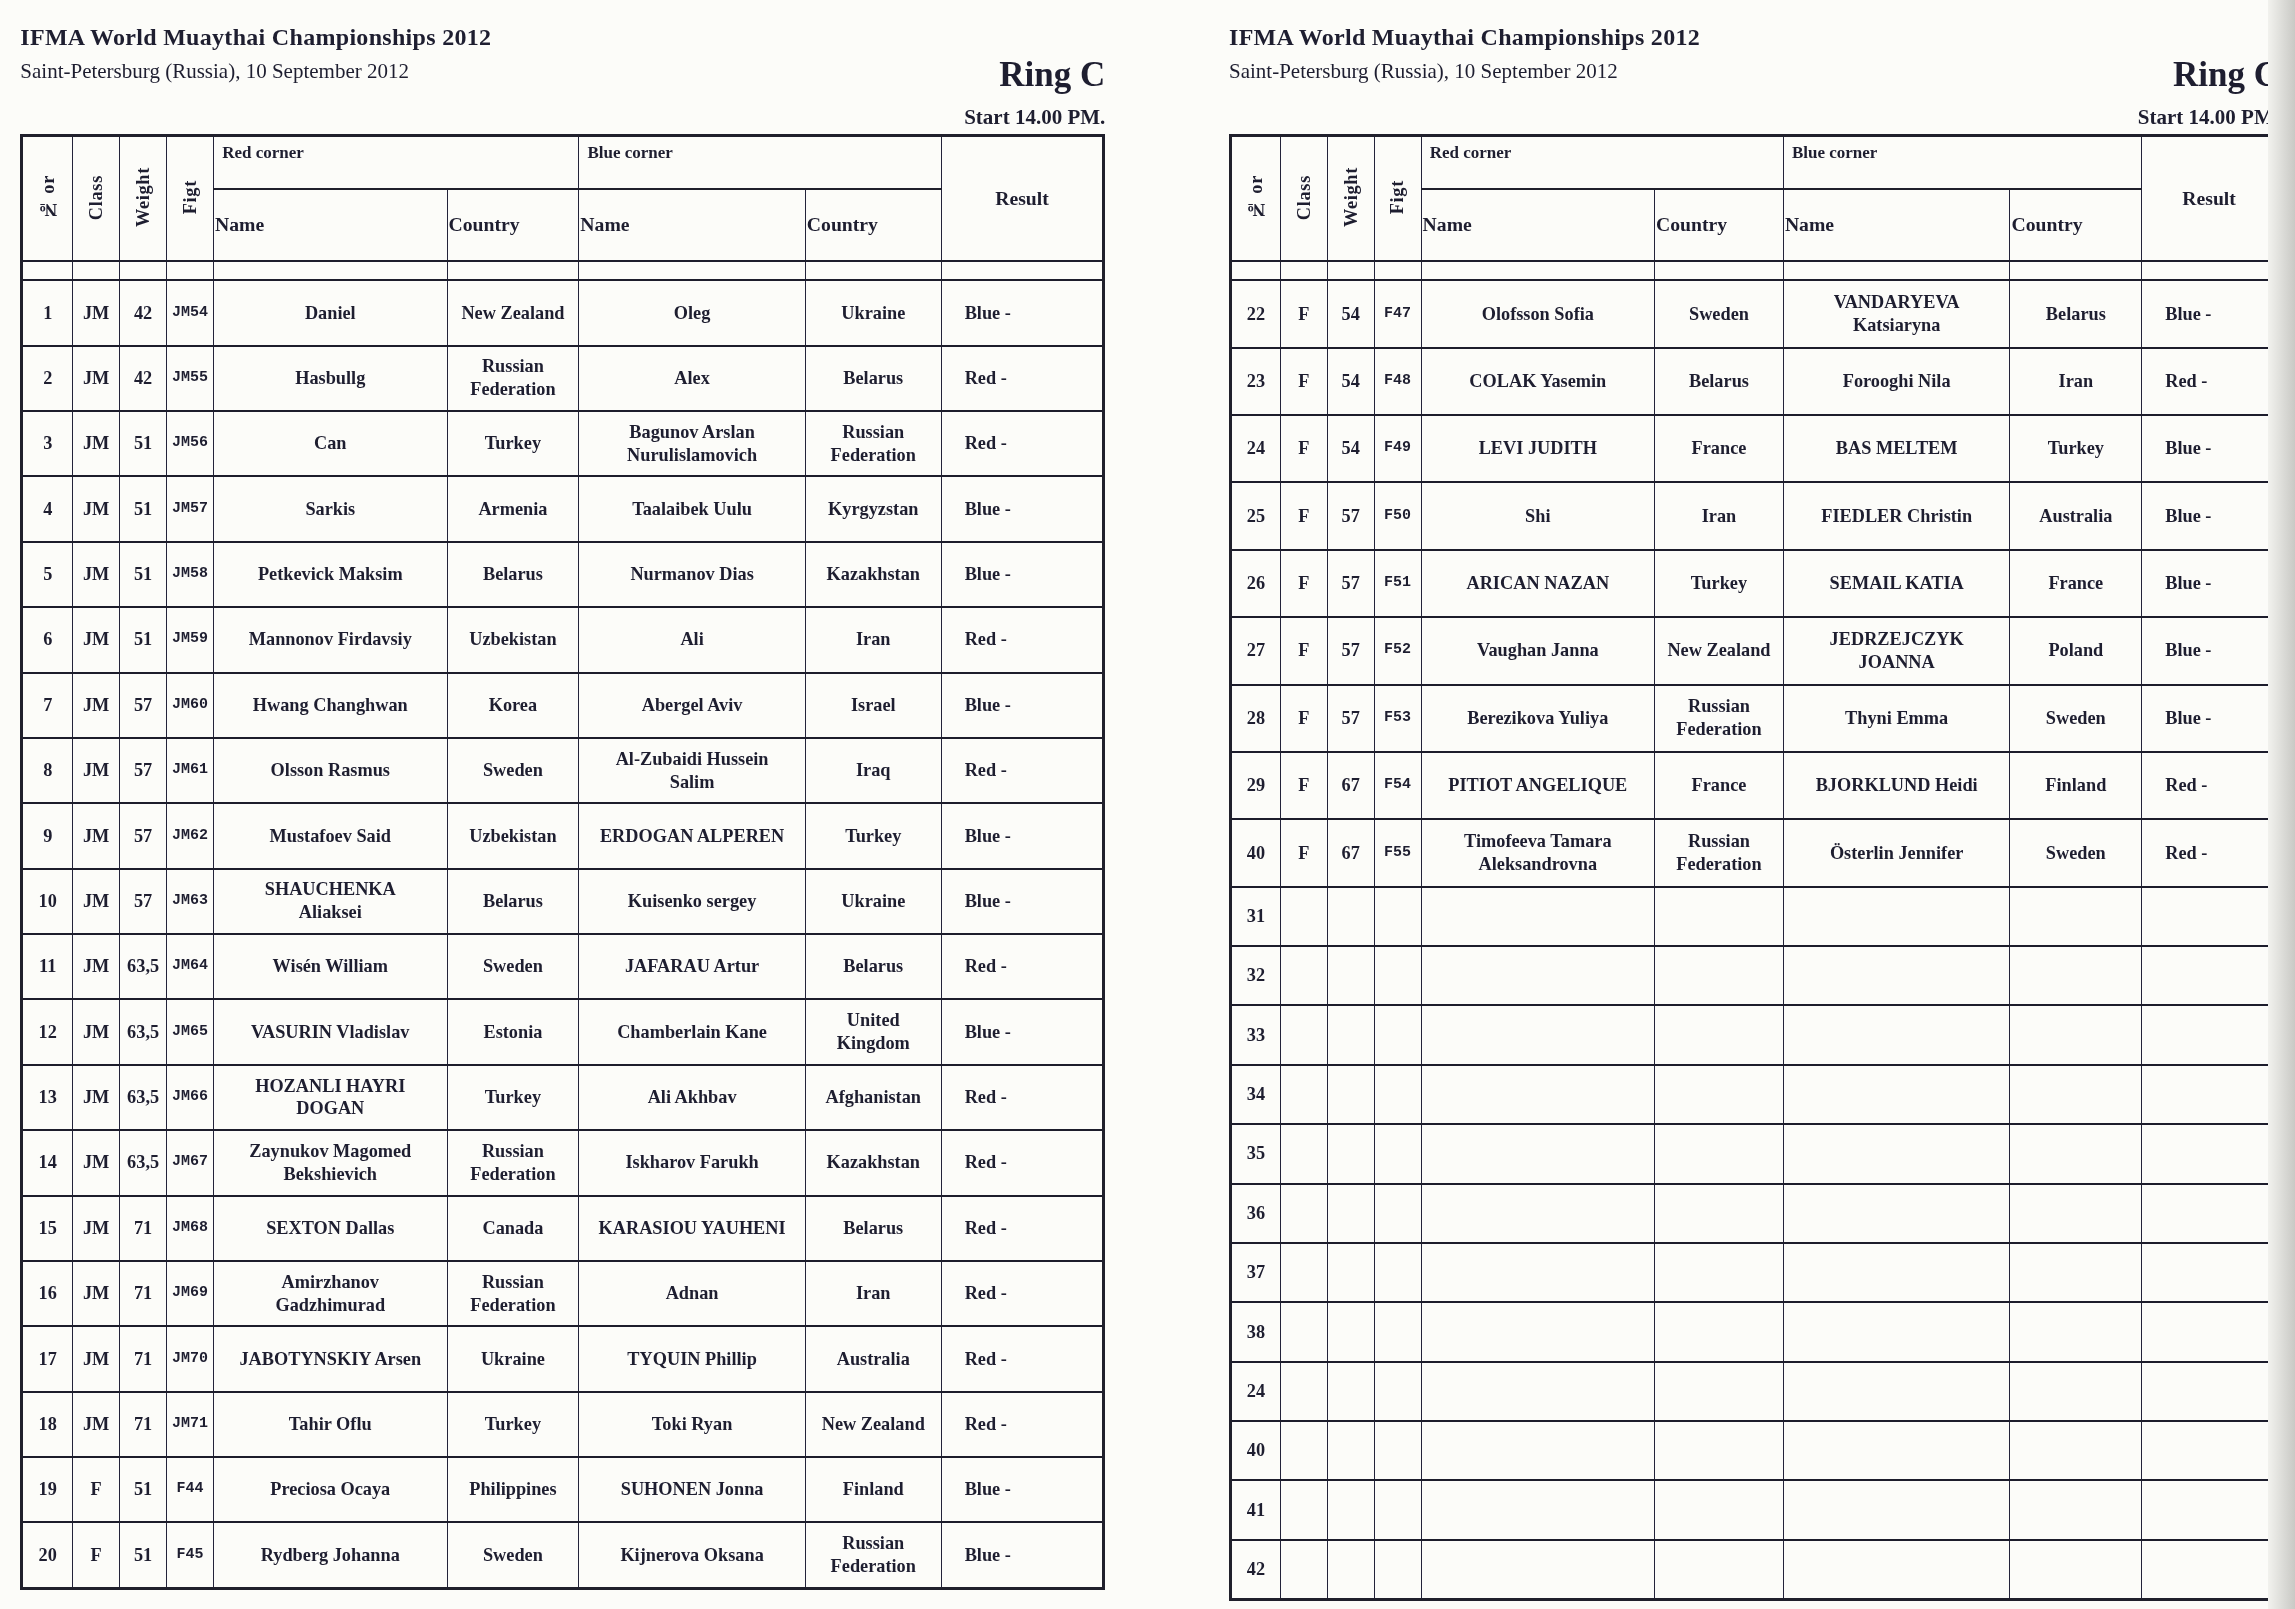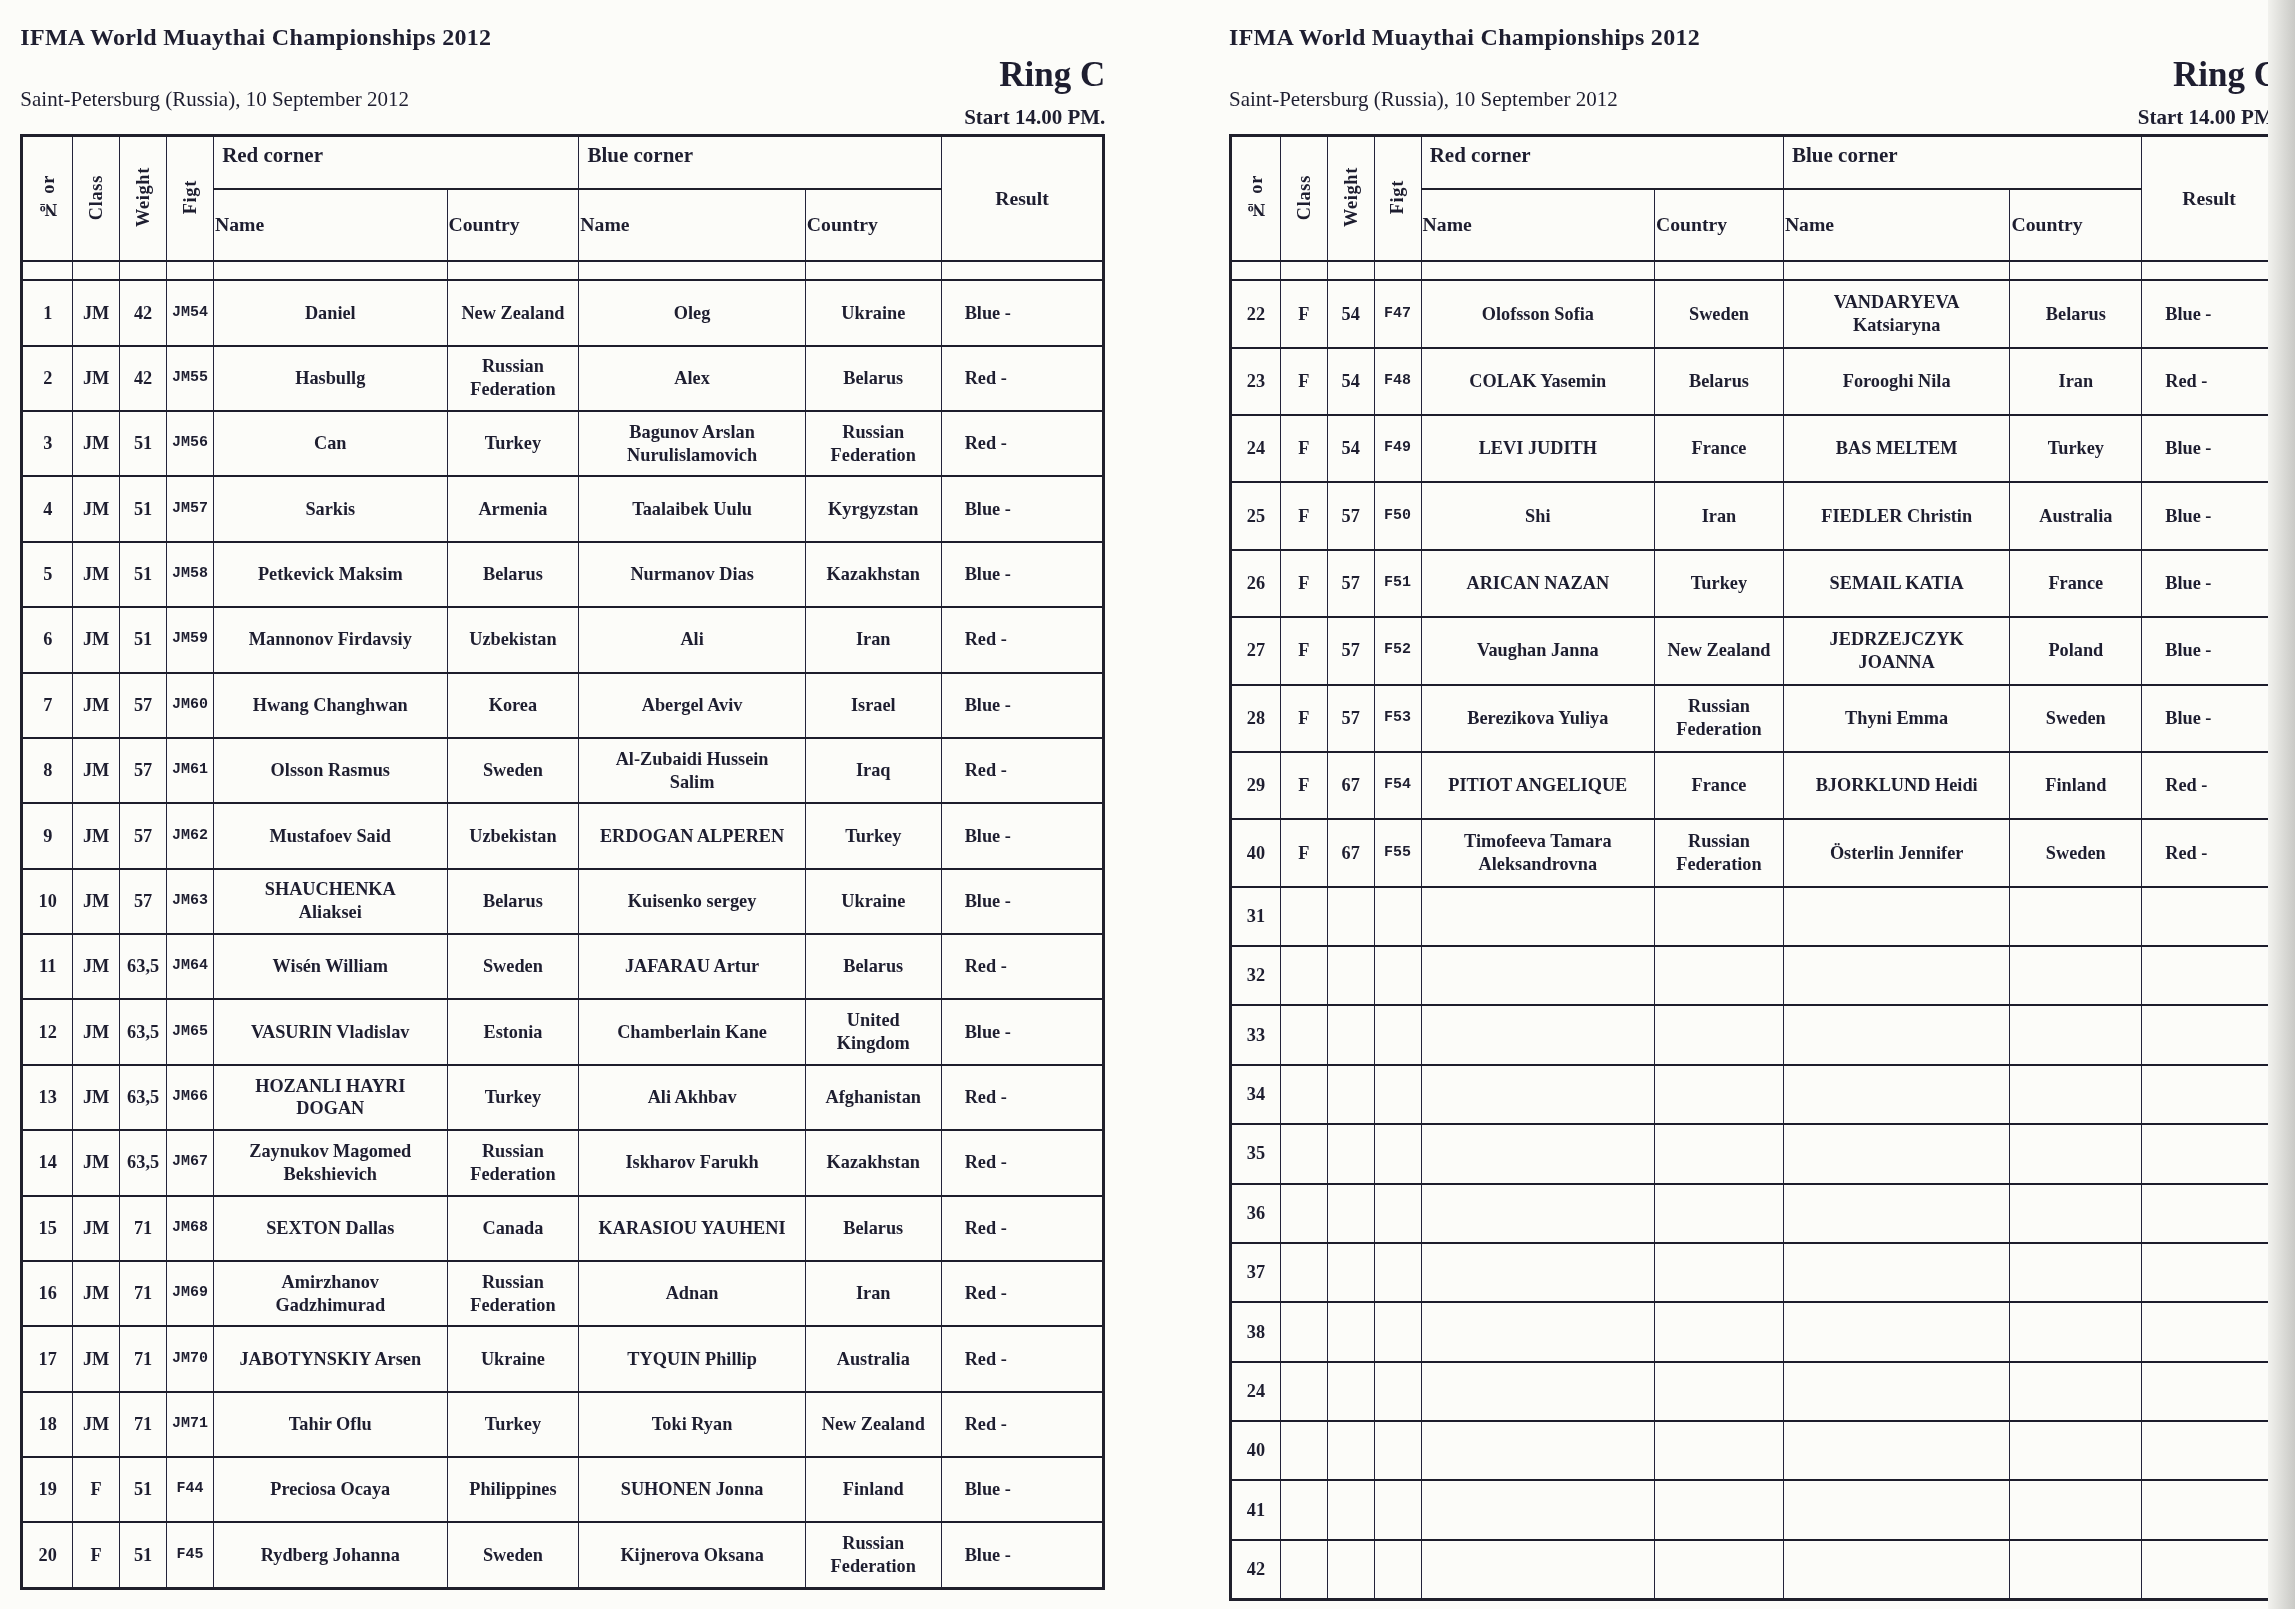--- a/index.html
+++ b/index.html
@@ -16,39 +16,39 @@
   .page{position:absolute;top:0;height:100%;}
   #page-left{left:0;width:1153px;}
   #page-right{left:1153px;width:1143px;}
   .page-inner{position:relative;}
   #page-left .page-inner{margin:20.3px 0 0 20.3px;width:1085px;}
   #page-right .page-inner{margin:20.3px 0 0 76px;width:1050px;}
 
   .page-head{display:flex;justify-content:space-between;align-items:flex-start;height:114px;}
   .head-left{padding-top:4.1px;}
   .title{font-size:24px;font-weight:bold;letter-spacing:0.3px;}
-  .subtitle{font-size:21px;margin-top:36px;}
+  .subtitle{font-size:21px;margin-top:8px;}
   .head-right{text-align:right;padding-top:0;margin-top:35px;}
   .ring{font-size:35px;font-weight:bold;}
   .start{font-size:21px;font-weight:bold;margin-top:9.5px;}
 
   table.sched{
     border-collapse:collapse;table-layout:fixed;
     border:3.4px solid #20202c;
   }
   .sched th,.sched td{
     border:1.4px solid #23233a;
     overflow:hidden;
   }
   .sched thead th{border-bottom:2px solid #20202c;}
   .sched tbody td{border-top:2.7px double #1d1d2c;}
   .sched th{font-weight:bold;}
   th.corner{
     text-align:left;vertical-align:top;padding:5.4px 2.7px 0 8.1px;
-    font-size:21px;height:45px;
+    font-size:17px;height:45px;
   }
   th.subhead{font-size:19.7px;text-align:left;height:68px;}
   th.result-h{font-size:19.7px;text-align:center;}
   th.rot{vertical-align:middle;text-align:center;padding:0;}
   th.rot span{
     display:inline-block;
     writing-mode:vertical-rl;transform:rotate(180deg);
     font-size:18.3px;font-weight:bold;letter-spacing:0.7px;line-height:1;
     white-space:nowrap;
   }

